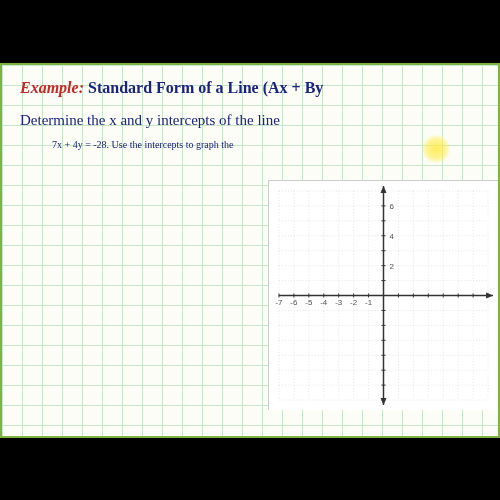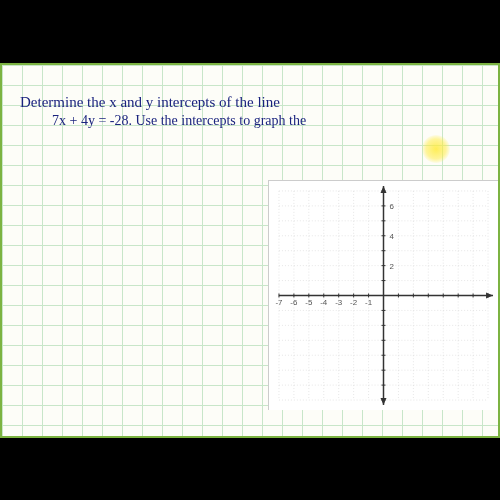--- a/index.html
+++ b/index.html
@@ -44,23 +44,23 @@
       font-weight: bold;
     }
     .question {
       color: #1a237e;
       font-size: 15px;
       line-height: 1.5;
       margin-top: 12px;
     }
     .question-line2 {
       color: #1a237e;
-      font-size: 14px;
+      font-size: 10px;
       text-indent: 32px;
-      margin-top: 0;
+      margin-top: 8px;
     }
     .highlight-dot {
       position: absolute;
       width: 28px;
       height: 28px;
       background: radial-gradient(circle, rgba(255,235,59,0.85) 0%, rgba(255,235,59,0.5) 50%, rgba(255,235,59,0) 75%);
       border-radius: 50%;
       top: 70px;
       right: 48px;
     }
@@ -82,20 +82,24 @@
       font-size: 8px;
       fill: #555;
       font-family: Arial, sans-serif;
     }
   </style>
 </head>
 <body>
 
 <div class="slide">
   <div class="content">
+    <div class="title-line">
+      <span class="example-label">Example:</span>
+      <span class="title-text">Standard Form of a Line  (Ax + By</span>
+    </div>
     <div class="question">Determine the x and y intercepts of the line</div>
     <div class="question-line2">
       <span>7x + 4y = -28.</span><span>  Use the intercepts to graph the</span>
     </div>
     <div class="highlight-dot"></div>
 
     <div class="graph-container">
       <svg class="graph" viewBox="0 0 230 230">
         <g id="gridlines">
             <line x1="10" x2="10" y1="10" y2="220" stroke="#ccc" stroke-width="0.5" stroke-dasharray="1,2"></line>

